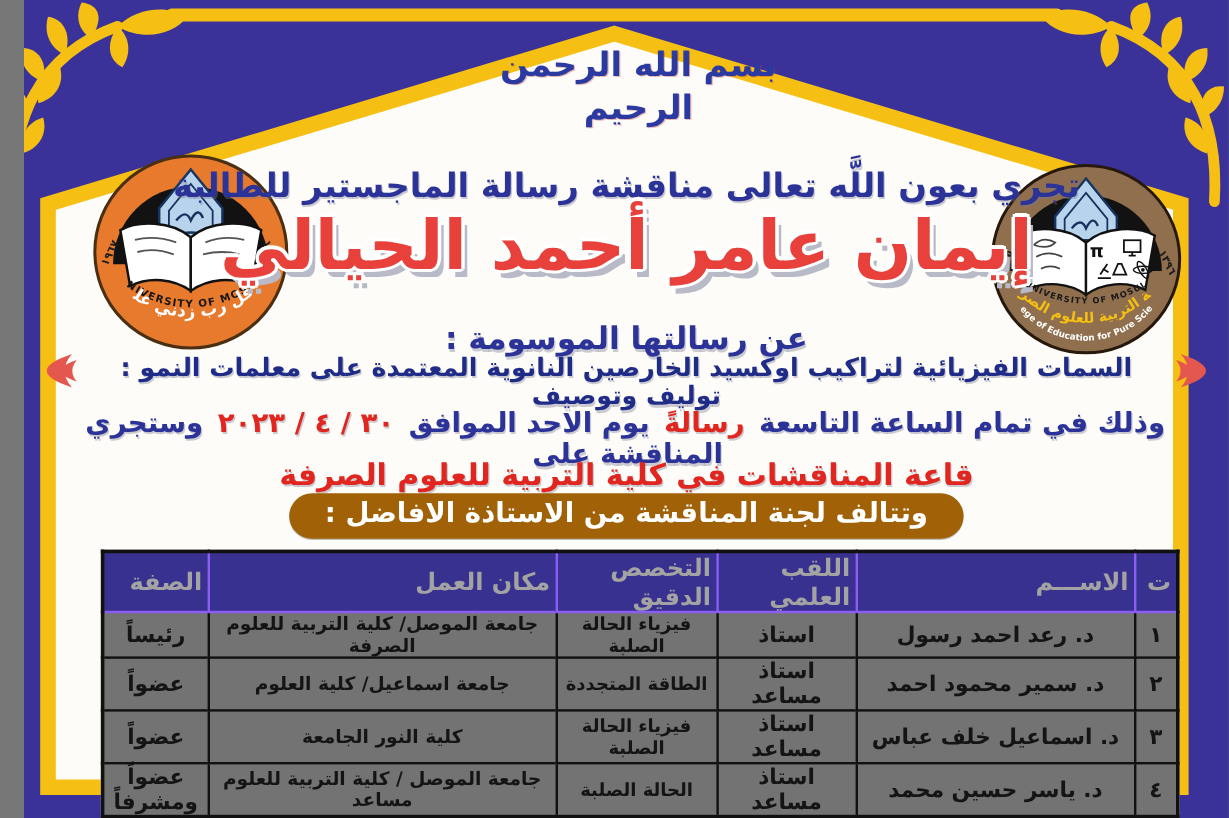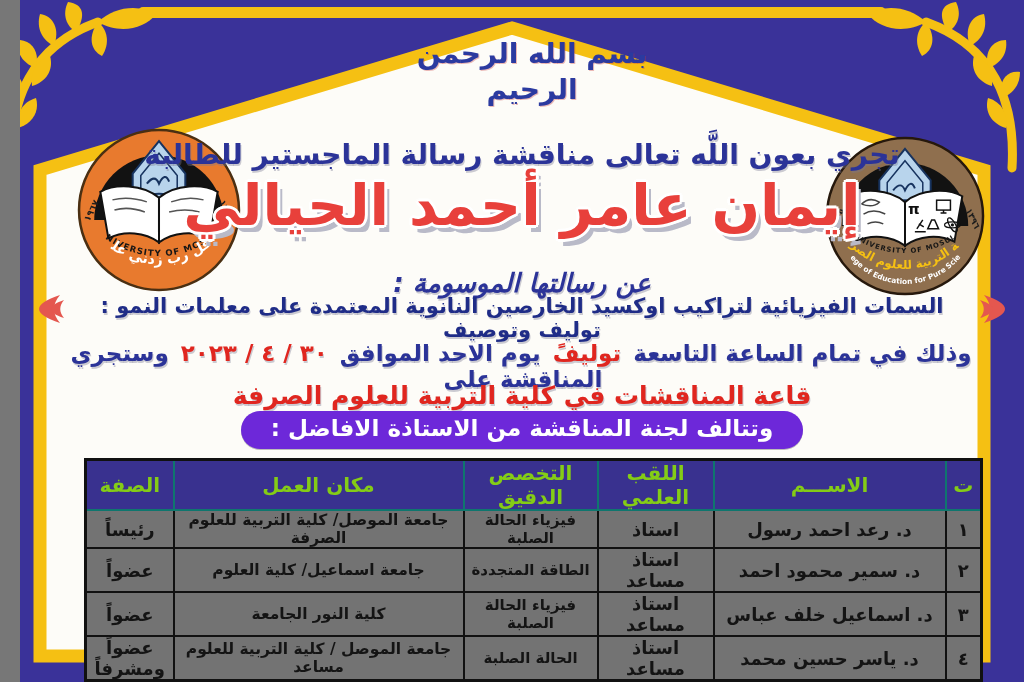--- a/index.html
+++ b/index.html
@@ -18,48 +18,48 @@
     font-size:28px; color:#2b3aa0; text-shadow:1px 1px 0 rgba(200,60,60,.35);
   }
   .intro{top:138px; font-size:28px;}
   .student-name{
     top:172px; font-size:57px; color:#e8403b; letter-spacing:1px;
     text-shadow:
       -2px -2px 0 #fff, 2px -2px 0 #fff, -2px 2px 0 #fff, 2px 2px 0 #fff,
       0 -3px 0 #fff, 0 3px 0 #fff, -3px 0 0 #fff, 3px 0 0 #fff,
       5px 7px 0 #b9bac8;
   }
-  .about{top:268px; font-size:26px;font-style:italic;}
+  .about{top:268px; font-size:26px;}
   .title-row{
     position:absolute; top:294px; left:18px; right:18px;
     display:flex; align-items:flex-start; direction:ltr;
   }
   .title-row .thesis-title{
     flex:1; direction:rtl; text-align:center; font-weight:bold;
     font-size:21px; color:#1f2c87; text-shadow:1px 2px 0 rgba(120,120,145,.38);
     padding:0 6px;
   }
   .orn{flex:0 0 auto;}
   .schedule{top:340px; font-size:23px;}
   .schedule span{margin:0 2px;}
   .venue{top:381px; font-size:25px;}
   .banner-wrap{position:absolute; top:411px; left:0; right:0; text-align:center;}
   .banner{
-    display:inline-block; background:#6d28d9; color:#fff; font-weight:bold;
+    display:inline-block; background:#a16207; color:#fff; font-weight:bold;
     font-size:23px; padding:4px 30px 8px; border-radius:28px;
     box-shadow:0 1px 0 rgba(0,0,0,.25);
   }
   table.committee{
     position:absolute; top:458px; left:64px; width:896px;
     border-collapse:collapse; table-layout:fixed; direction:rtl;
     background:#fdfcf8; border:3px solid #111;
   }
   table.committee th{
-    background:#39318f; color:#84cc16; font-size:20px; font-weight:bold;
-    border:2px solid #0f766e; height:34px; padding:0 4px;
+    background:#39318f; color:#a3a3a3; font-size:20px; font-weight:bold;
+    border:2px solid #8b5cf6; height:34px; padding:0 4px;text-align:right;
   }
   table.committee td{
     color:#141414; font-size:18px; font-weight:bold; text-align:center;
     border:2px solid #111; height:35px; padding:0 4px; background:#737373;
   }
   table.committee td.col-work{font-size:15.5px;text-align:center;}
   table.committee td.col-spec{font-size:15px;}
   table.committee td.col-role{font-size:18px;}
   .logo{position:absolute;}
 </style>
@@ -157,21 +157,21 @@
       <path d="M22,1 C8,6 1,10 1,15 C1,20 8,24 22,29 C14,20 14,10 22,1Z" fill="#e4574f"></path>
       <path d="M26,6 C17,9 13,12 13,15 C13,18 17,21 26,24 C21,18 21,12 26,6Z" fill="#e4574f"></path>
     </svg>
     <span class="thesis-title">السمات الفيزيائية لتراكيب اوكسيد الخارصين النانوية المعتمدة على معلمات النمو : توليف وتوصيف</span>
     <svg class="orn" width="26" height="30" viewBox="0 0 26 30" style="transform:scaleX(-1)">
       <path d="M22,1 C8,6 1,10 1,15 C1,20 8,24 22,29 C14,20 14,10 22,1Z" fill="#e4574f"></path>
       <path d="M26,6 C17,9 13,12 13,15 C13,18 17,21 26,24 C21,18 21,12 26,6Z" fill="#e4574f"></path>
     </svg>
   </div>
 
-  <div class="layer schedule shadowed"><span class="blue">وذلك في تمام الساعة التاسعة </span><span class="red">توليفً </span><span class="blue">يوم الاحد الموافق </span><span class="red">٣٠ / ٤ / ٢٠٢٣ </span><span class="blue">وستجري المناقشة على</span></div>
+  <div class="layer schedule shadowed"><span class="blue">وذلك في تمام الساعة التاسعة </span><span class="red">رسالةً </span><span class="blue">يوم الاحد الموافق </span><span class="red">٣٠ / ٤ / ٢٠٢٣ </span><span class="blue">وستجري المناقشة على</span></div>
   <div class="layer venue red shadowed">قاعة المناقشات في كلية التربية للعلوم الصرفة</div>
 
   <div class="banner-wrap">
     <span class="banner">وتتالف لجنة المناقشة من الاستاذة الافاضل :</span>
   </div>
 
   <table class="committee">
     <colgroup>
       <col style="width:36px">
         <col style="width:232px">

